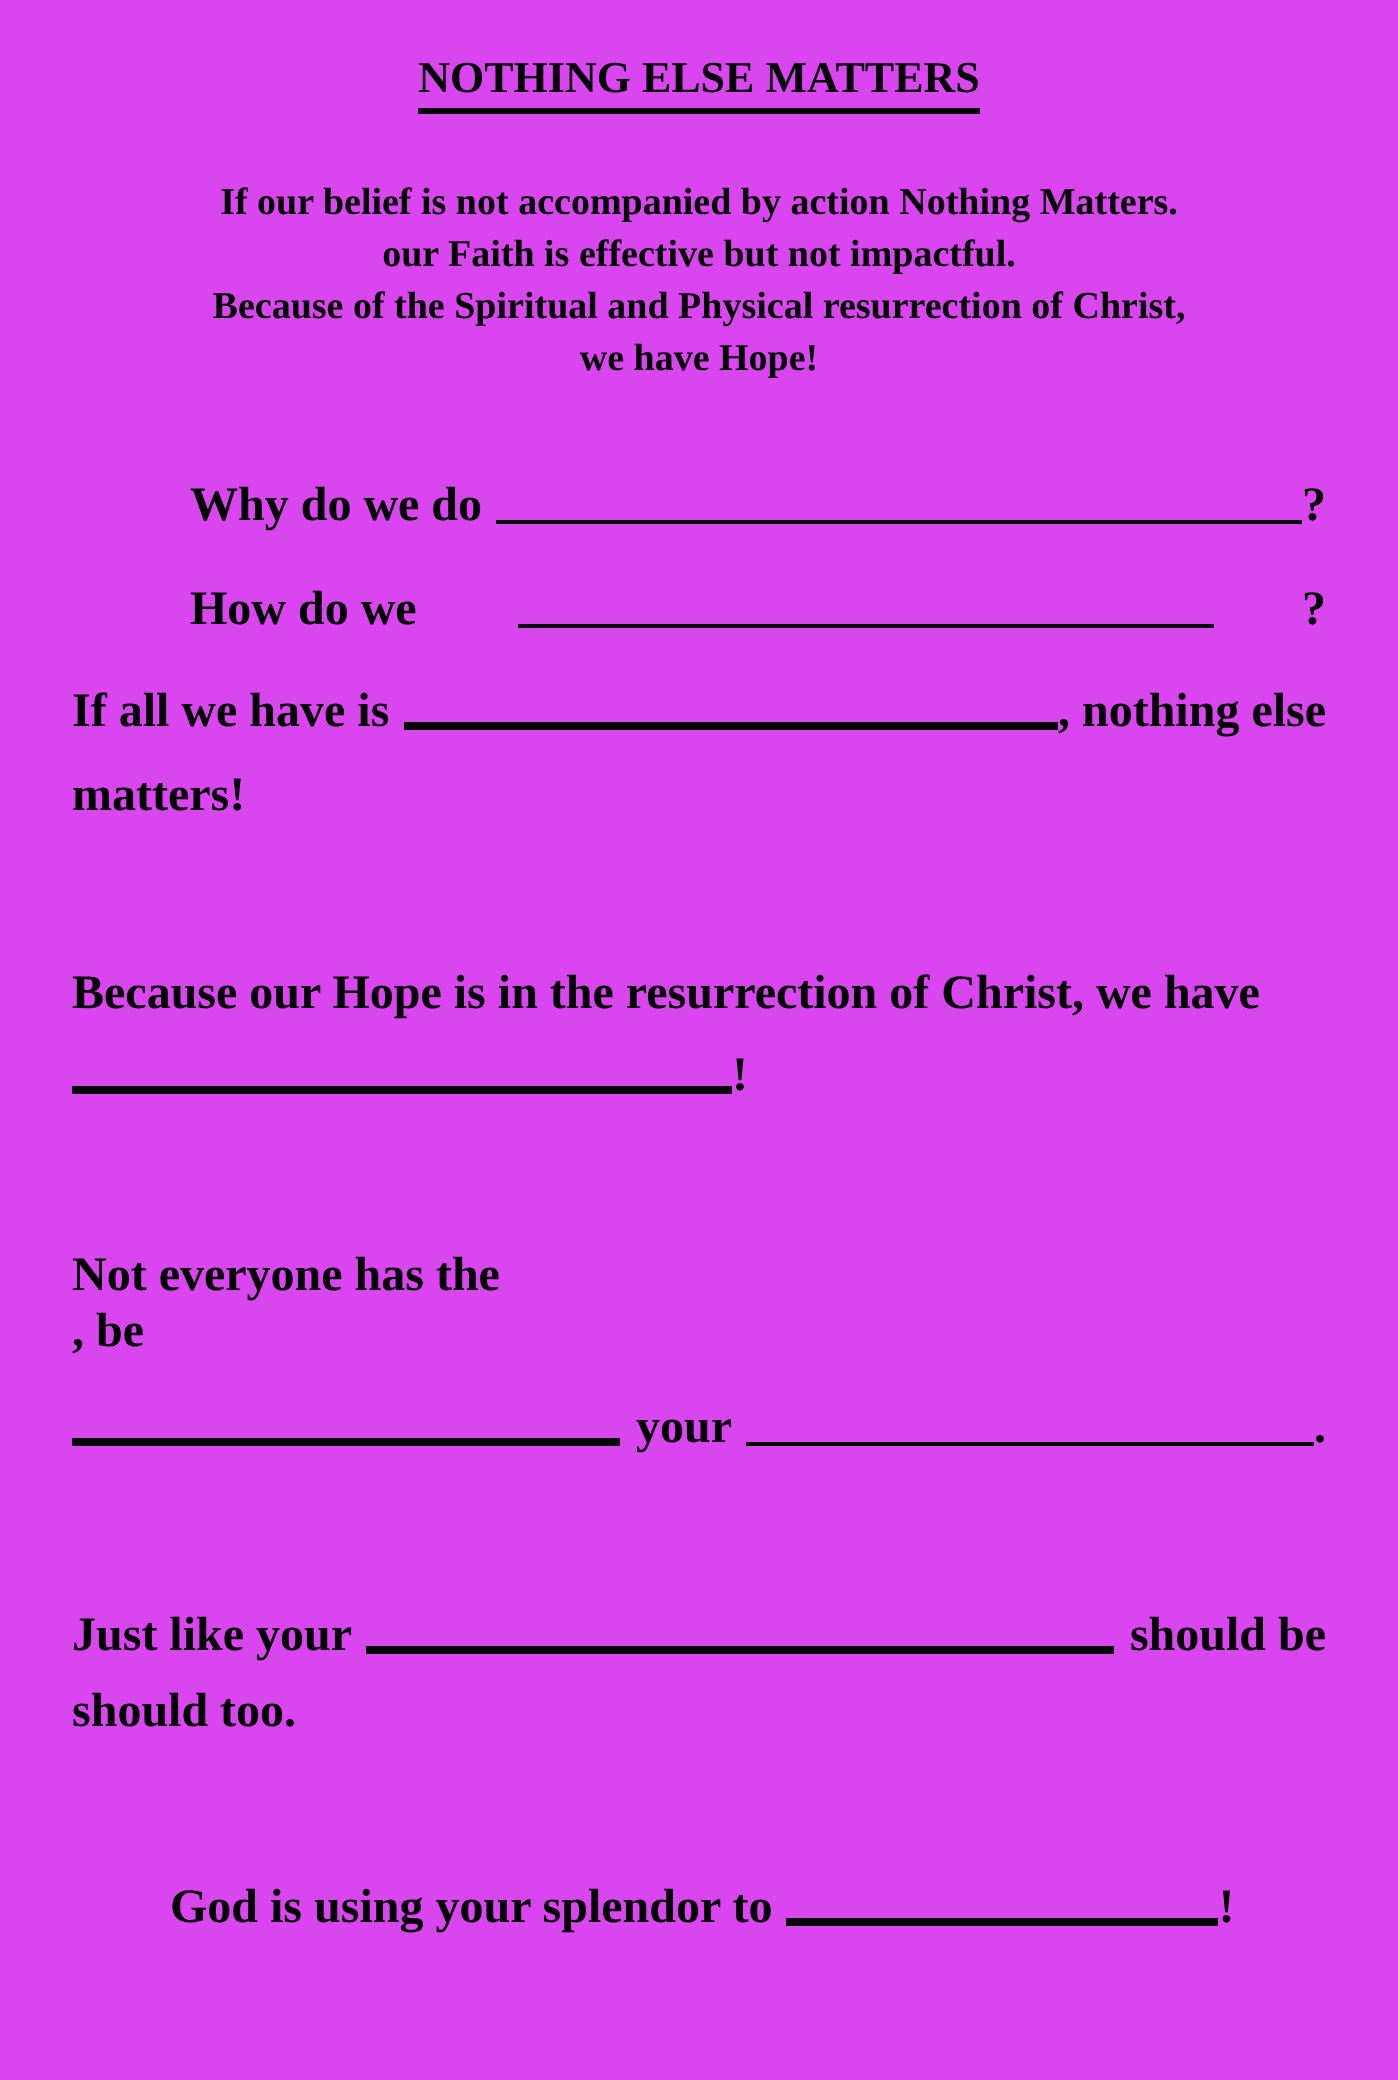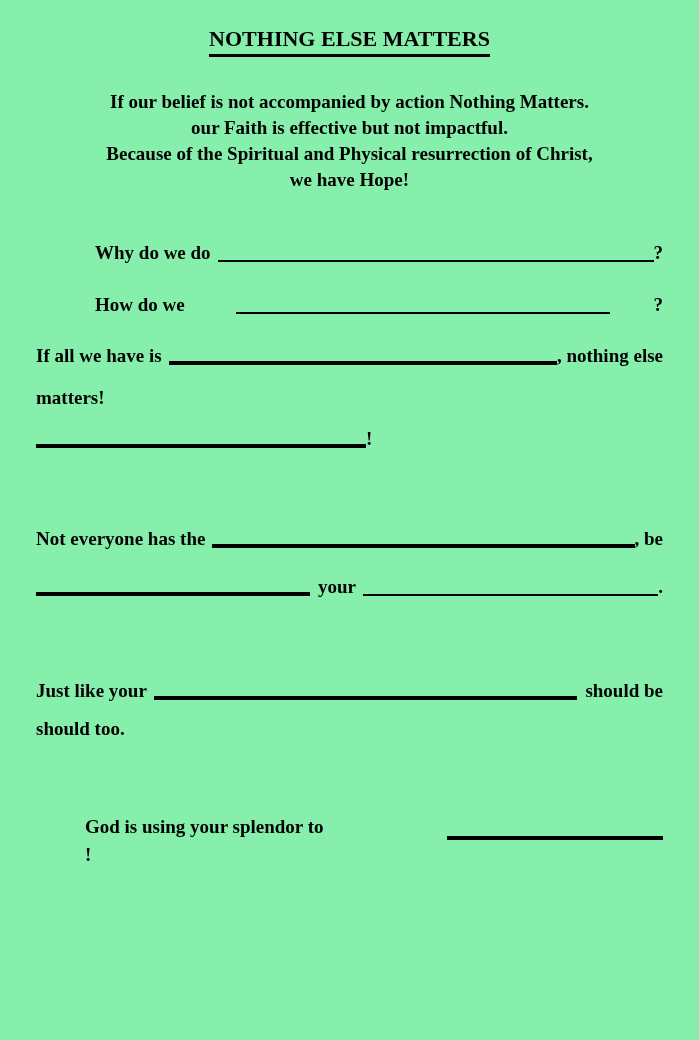--- a/index.html
+++ b/index.html
@@ -13,42 +13,42 @@
     overflow: hidden;
   }
   .page {
     box-sizing: border-box;
     width: 699px;
     height: 1040px;
     padding: 25px 36px 20px 36px;
     font-family: "Liberation Serif", "DejaVu Serif", serif;
     font-weight: bold;
     color: #000000;
-    background: #86efac;
+    background: #d946ef;
   }
   .title-row {
     text-align: center;
     font-size: 22px;
     line-height: 28px;
   }
   .title-row .underlined {
     display: inline-block;
     border-bottom: 3px solid #000;
     padding-bottom: 1px;
   }
   .intro {
     margin-top: 32px;
     text-align: center;
     font-size: 19px;
     line-height: 26px;
   }
   .line {
     display: flex;
     align-items: baseline;
-    font-size: 19px;
+    font-size: 24px;
     line-height: 24px;
     white-space: pre;
   }
   .line .txt { flex: none; }
   .blank {
     flex: 1 1 auto;
     align-self: flex-end;
     position: relative;
     top: -3px;
     height: 0;
@@ -58,28 +58,28 @@
   .blank.thick { border-bottom-width: 4px; }
   .blank.no-ml { margin-left: 0; }
   .blank.fixed { flex: 0 0 auto; }
   .w330 { width: 330px; }
   .w274 { width: 274px; }
   .w283 { width: 283px; }
   .w127 { width: 127px; }
   .w216 { width: 216px; }
   .gap-l { margin-left: 8px; }
   .indent-q { padding-left: 59px; }
-  .indent-g { padding-left: 49px; flex-direction: column; }
+  .indent-g { padding-left: 49px; }
   .mt-q1 { margin-top: 48px; }
   .mt-q2 { margin-top: 28px; gap: 44px; }
   .mt-p1a { margin-top: 27px; align-items: center; }
   .mt-p1b { margin-top: 18px; }
   .mt-p2a { margin-top: 75px; }
   .mt-p2b { margin-top: 17px; }
-  .mt-p3a { margin-top: 76px; }
+  .mt-p3a { margin-top: 76px; flex-direction: column; }
   .mt-p3b { margin-top: 16px; }
   .mt-p3c { margin-top: 24px; }
   .mt-p4a { margin-top: 80px; text-align: right; }
   .mt-p4b { margin-top: 16px; }
   .mt-p4c { margin-top: 14px; text-align: center; }
   .mt-p5  { margin-top: 74px; }
 </style>
 </head>
 <body>
 
@@ -110,20 +110,23 @@
 
   <div class="line mt-p1a">
     <span class="txt">If all we have is</span>
     <span class="blank thick"></span>
     <span class="txt">, nothing else</span>
   </div>
   <div class="line mt-p1b">
     <span class="txt">matters!</span>
   </div>
 
+  <div class="line mt-p2a">
+    <span class="txt">Because our Hope is in the resurrection of Christ, we have</span>
+  </div>
   <div class="line mt-p2b">
     <span class="blank thick fixed no-ml w330"></span>
     <span class="txt">!</span>
   </div>
 
   <div class="line mt-p3a">
     <span class="txt">Not everyone has the</span>
     <span class="blank thick"></span>
     <span class="txt">, be</span>
   </div>

